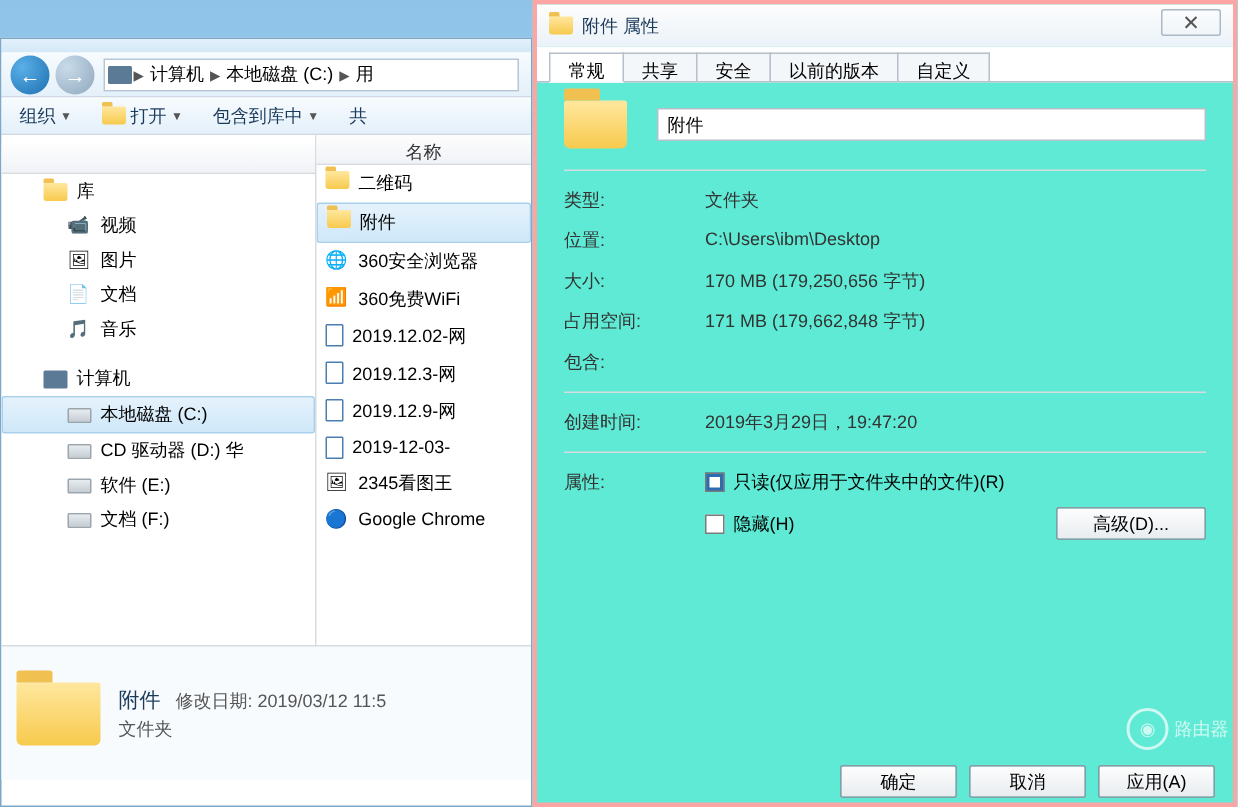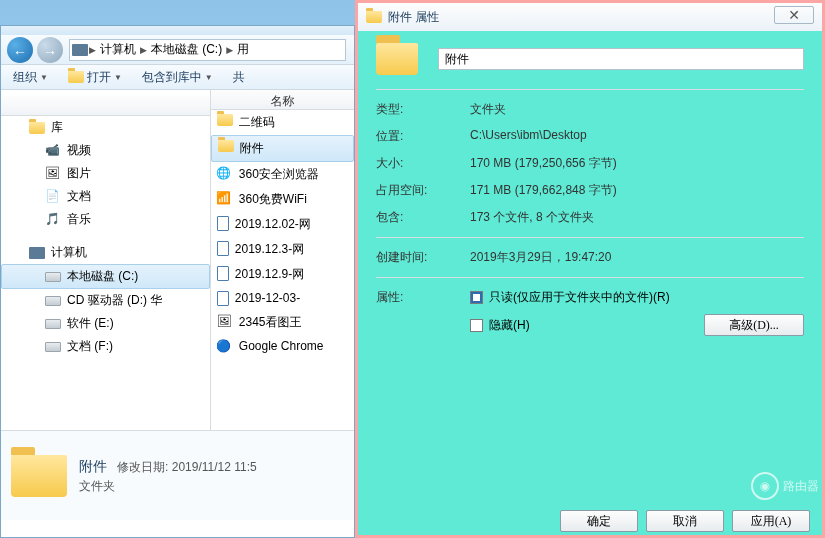--- a/index.html
+++ b/index.html
@@ -44,21 +44,21 @@
 .tab-body { padding: 12px 18px; }
 .name-row { display: flex; align-items: center; gap: 20px; margin-bottom: 14px; }
 .name-input { flex: 1; height: 22px; border: 1px solid #b5c0ca; padding: 2px 6px; }
 .sep { height: 1px; background: #d7dce0; margin: 6px 0; }
 .prop-row { display: flex; padding: 5px 0; }
 .prop-label { width: 94px; color: #333; }
 .prop-val { color: #333; }
 .chk { width: 13px; height: 13px; border: 1px solid #7a7a7a; display: inline-flex; align-items: center; justify-content: center; background: #fff; }
 .chk.fill { background: #2b6db0; }
 .chk.fill::after { content: ""; width: 7px; height: 7px; background: #fff; }
-.btn { height: 22px; padding: 0 12px; background: linear-gradient(#fdfdfd, #e8ecef); border: 1px solid #8a9aa7; border-radius: 2px; cursor: pointer; font-family: Liberation Serif, serif; }
+.btn { height: 22px; padding: 0 12px; background: linear-gradient(#fdfdfd, #e8ecef); border: 1px solid #8a9aa7; border-radius: 2px; cursor: pointer; }
 .adv-btn { margin-left: auto; width: 100px; }
 .dlg-btns { position: absolute; bottom: 3px; right: 12px; display: flex; gap: 8px; }
 .dlg-btns .btn { width: 78px; }
 
 
 .wm { position: absolute; right: 6px; bottom: 38px; color: #fff; opacity: 0.7; display: flex; align-items: center; gap: 4px; font-size: 14px; }
 .wm-circ { width: 28px; height: 28px; border: 2px solid #fff; border-radius: 14px; display: flex; align-items: center; justify-content: center; }
 
 
 .ic { width: 16px; height: 16px; display: inline-block; flex-shrink: 0; }
@@ -202,32 +202,39 @@
             <span>Google Chrome</span>
           </div>
       </div>
     </div>
   </div>
   <div class="details">
     <div class="ic-folder-big"></div>
     <div class="det-txt">
       <span class="det-name">附件</span>
       &nbsp;&nbsp;<span>修改日期:</span>
-      <span>2019/11/12 11:5</span><br>
+      <span>2019/03/12 11:5</span><br>
       <span>文件夹</span>
     </div>
   </div>
 </div>
 
 <div class="propdlg">
   <div class="dlg-title">
     <span class="ic ic-folder" style="margin-right:6px;"></span>
     <span>附件 属性</span>
     <div class="dlg-close">✕</div>
   </div>
+  <div class="tabs">
+    <div class="tab active">常规</div>
+    <div class="tab">共享</div>
+    <div class="tab">安全</div>
+    <div class="tab">以前的版本</div>
+    <div class="tab">自定义</div>
+  </div>
   <div class="tab-body">
     <div class="name-row">
       <div class="ic-folder-big" style="width:42px;height:32px;"></div>
       <input class="name-input" value="附件" style="">
     </div>
     <div class="sep"></div>
     <div class="prop-row">
         <div class="prop-label">类型:</div>
         <div class="prop-val">文件夹</div>
       </div>
@@ -238,21 +245,20 @@
     <div class="prop-row">
         <div class="prop-label">大小:</div>
         <div class="prop-val">170 MB (179,250,656 字节)</div>
       </div>
     <div class="prop-row">
         <div class="prop-label">占用空间:</div>
         <div class="prop-val">171 MB (179,662,848 字节)</div>
       </div>
     <div class="prop-row">
         <div class="prop-label">包含:</div>
-        <div class="prop-val">173 个文件, 8 个文件夹</div>
       </div>
     <div class="sep"></div>
     <div class="prop-row">
         <div class="prop-label">创建时间:</div>
         <div class="prop-val">2019年3月29日，19:47:20</div>
       </div>
     <div class="sep"></div>
     <div class="prop-row">
         <div class="prop-label">属性:</div>
       <div style="flex:1;">

